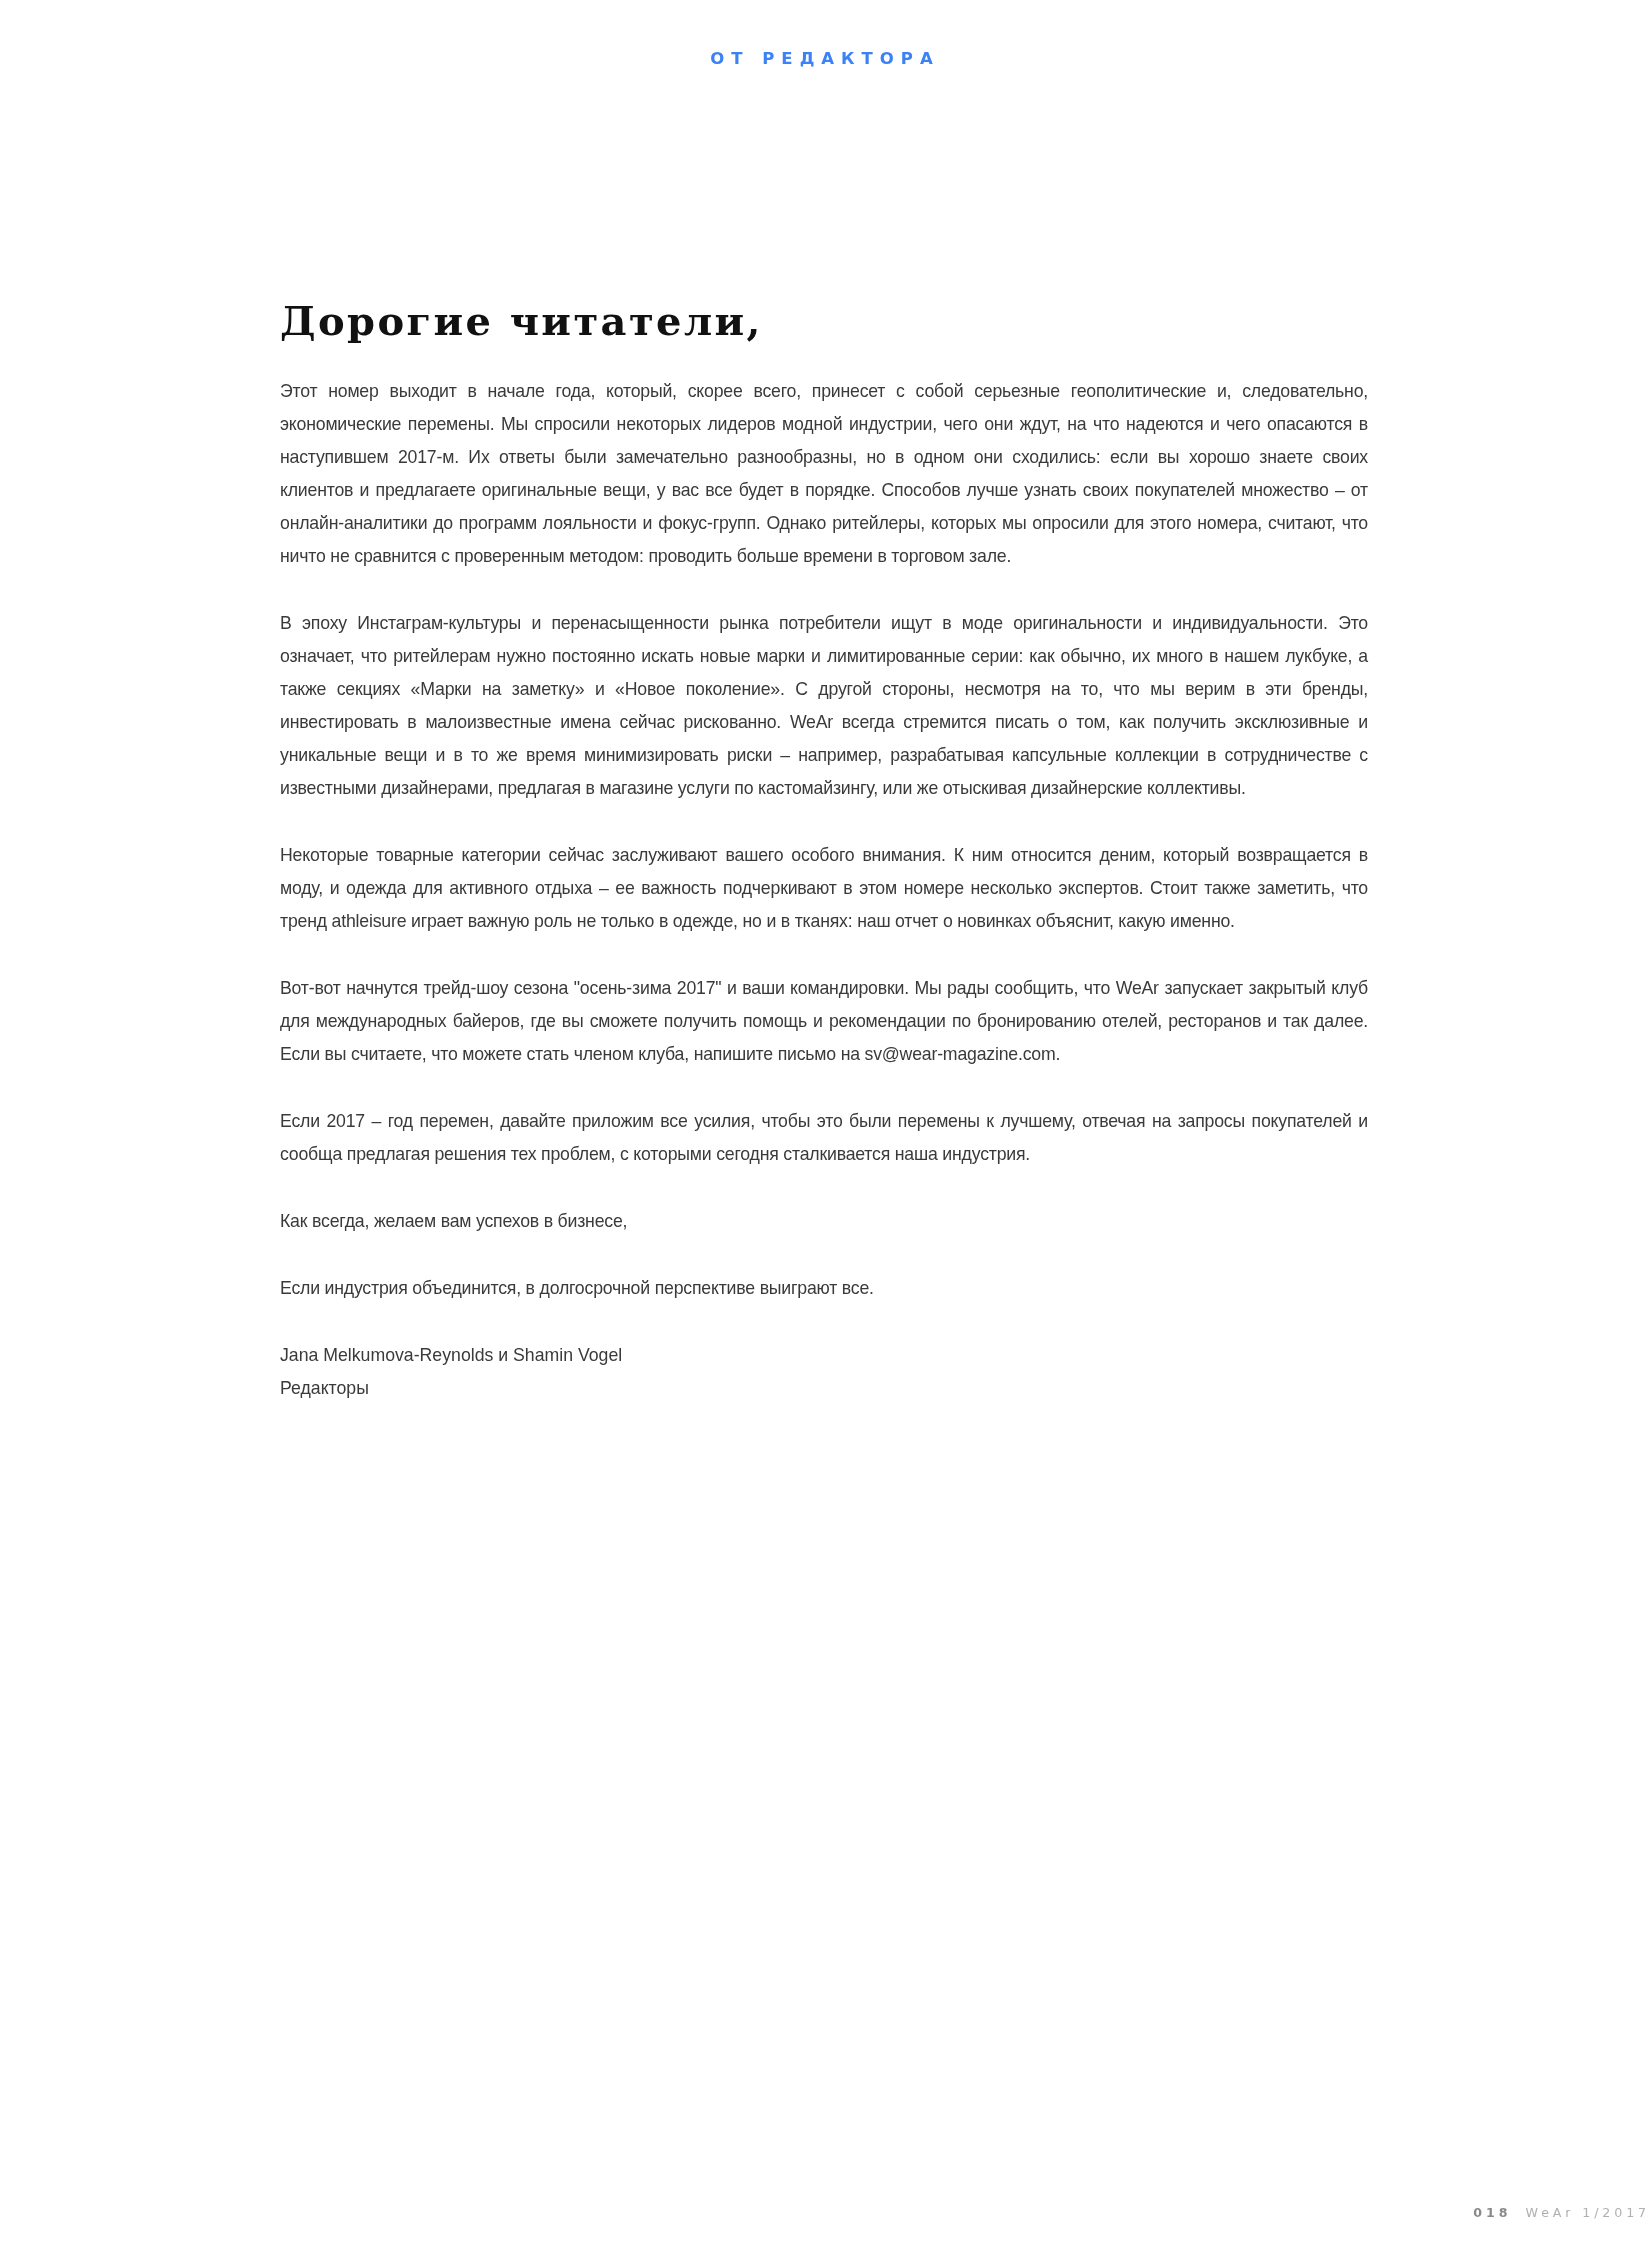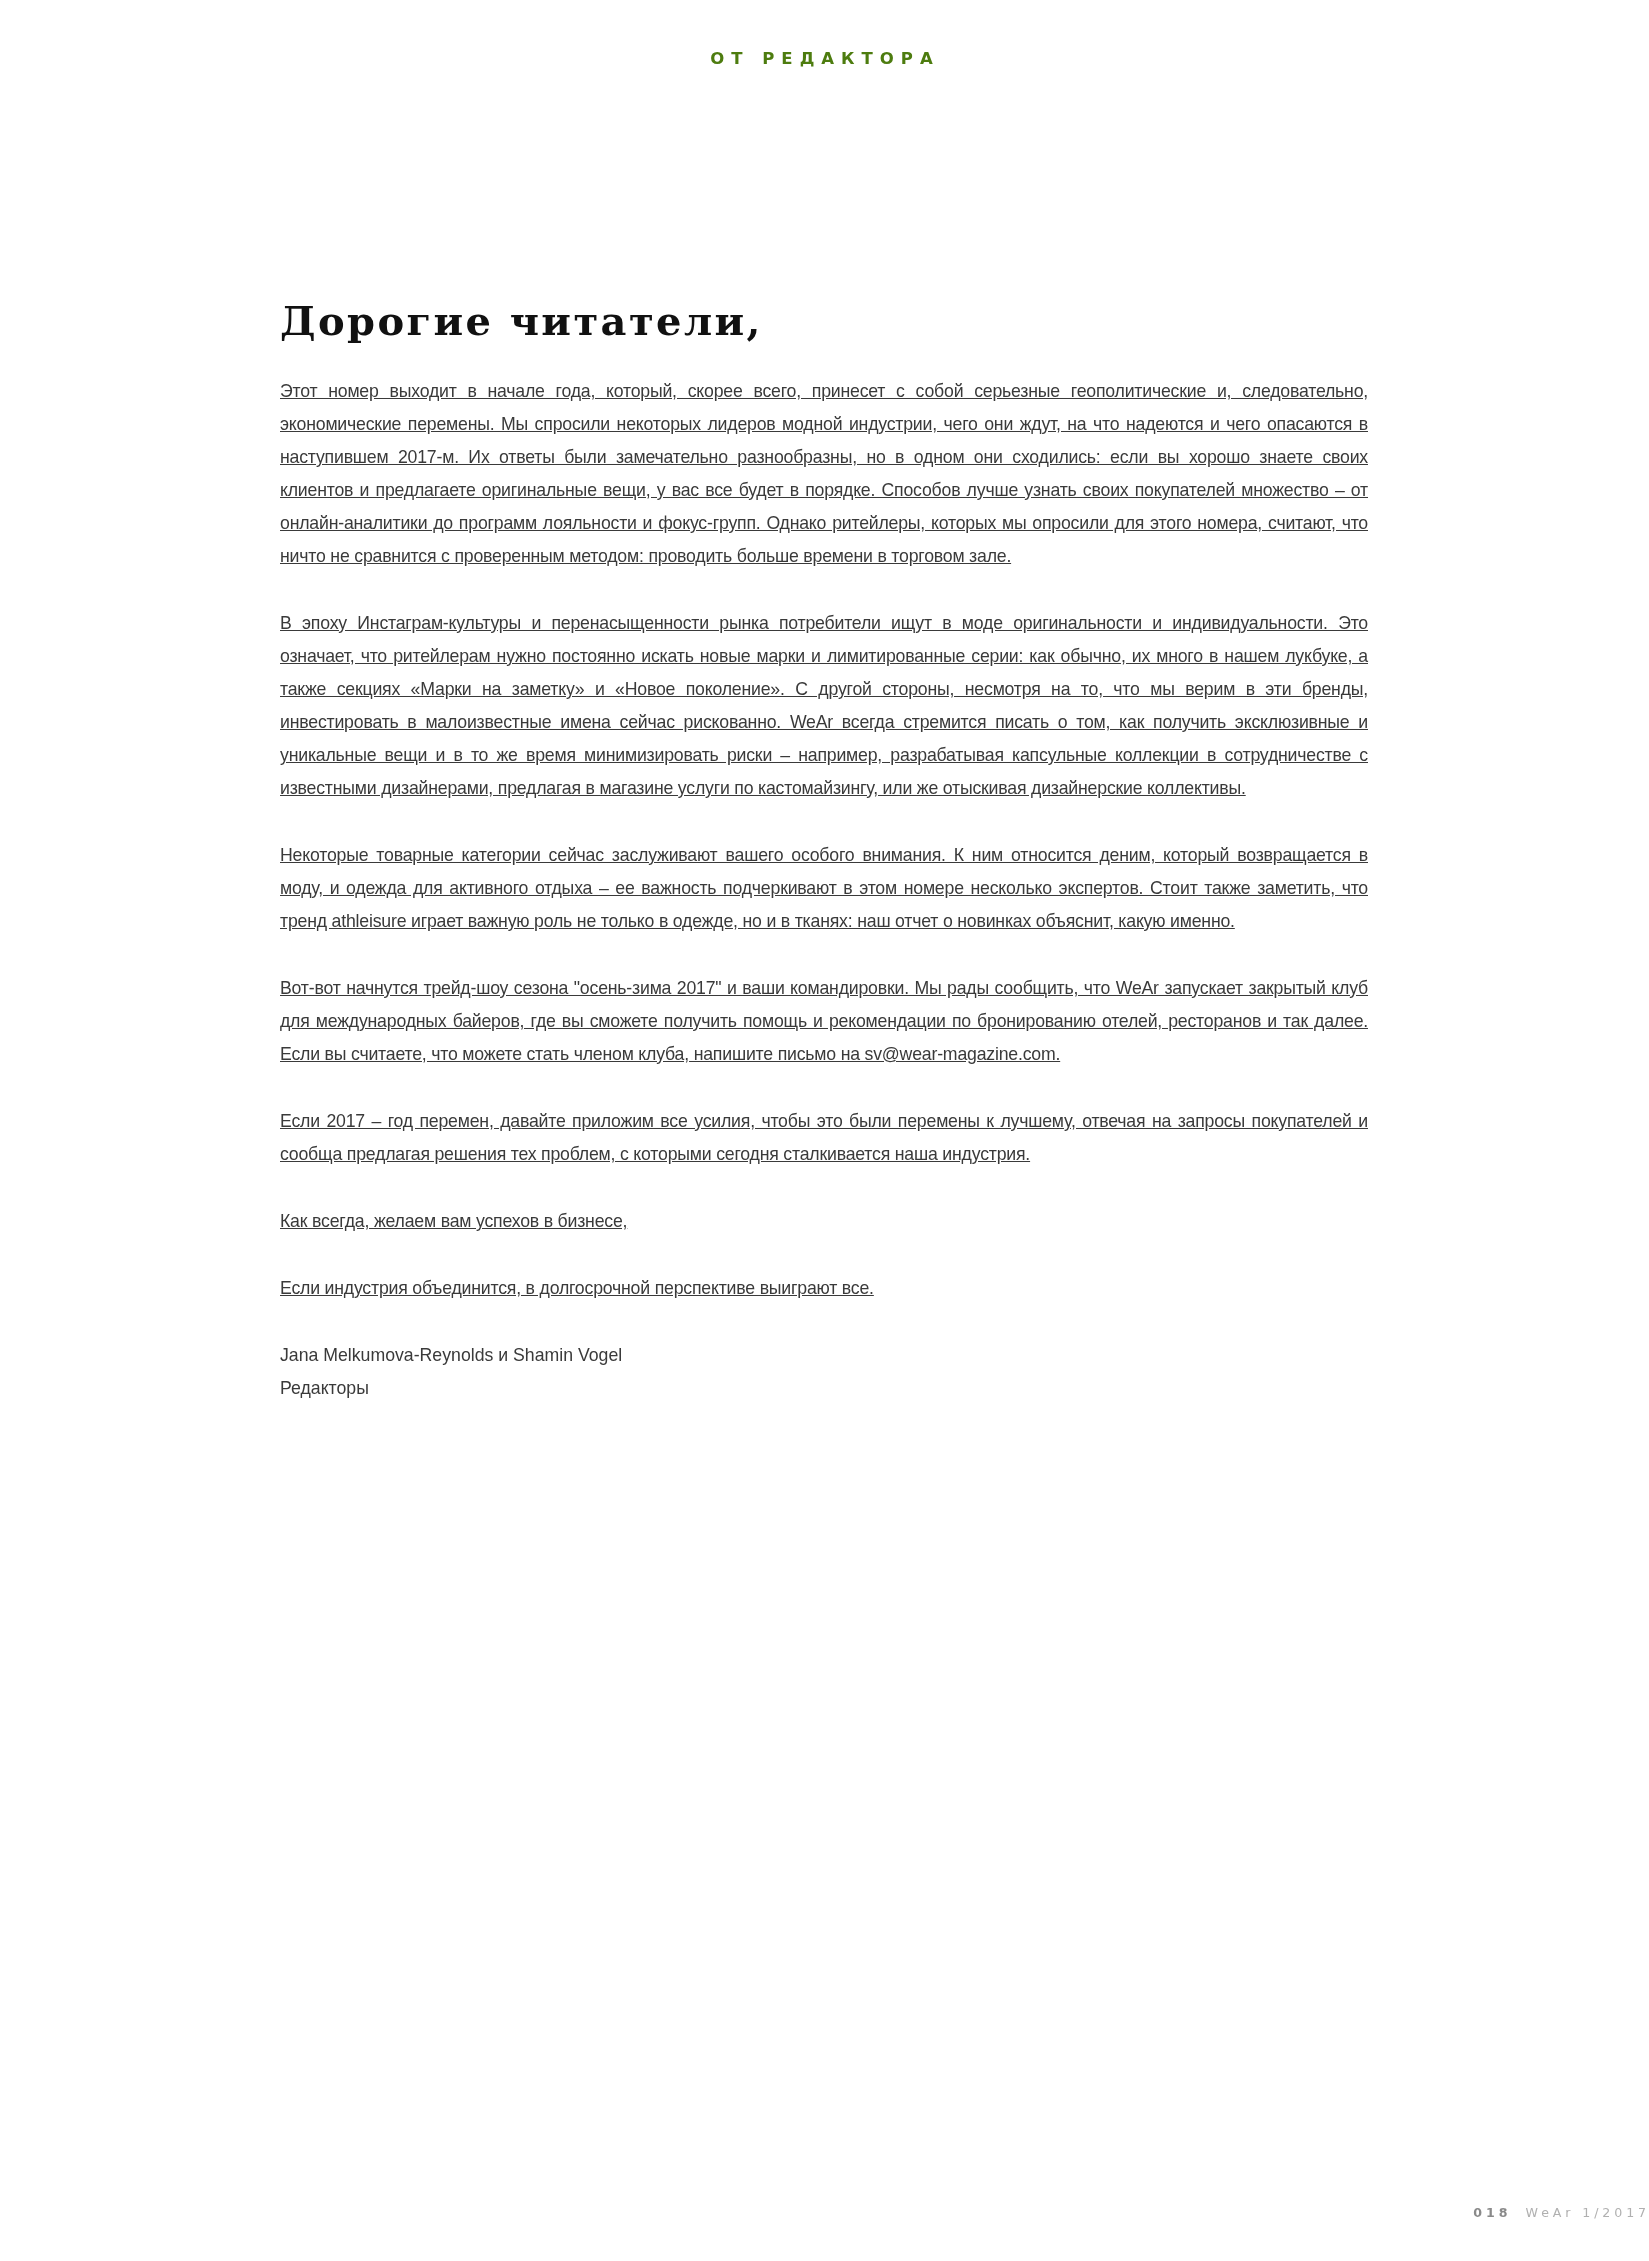--- a/index.html
+++ b/index.html
@@ -1,29 +1,29 @@
 <!DOCTYPE html>
 <html style="font-size:12.6px"><head>
 <meta charset="utf-8">
 <style>
   html, body { margin: 0; padding: 0; background: #ffffff; }
   body { width: 1650px; height: 2261px; position: relative; overflow: hidden; }
   .section-label {
     position: absolute; top: 49px; left: 0; width: 1650px; text-align: center;
     font-family: "DejaVu Sans", sans-serif; font-weight: bold; font-size: 16.5px;
-    letter-spacing: 7px; color: #4d7c0f;
+    letter-spacing: 7px; color: #3b82f6;
   }
   .article { position: absolute; left: 280px; top: 297px; width: 1088px; }
   .greeting {
     font-family: "DejaVu Serif", serif; font-weight: bold; font-size: 40px;
     letter-spacing: 2.4px; color: #111111; margin: 0 0 31px 0; line-height: 47px;
   }
   .para {
     font-family: "Liberation Sans", sans-serif; font-size: 17.7px; line-height: 33px;
-    color: #3a3a3a; margin: 0 0 34px 0; text-align: justify; letter-spacing: -0.2px; text-decoration: underline;
+    color: #3a3a3a; margin: 0 0 34px 0; text-align: justify; letter-spacing: -0.2px;
   }
   .signature {
     margin-top: 3.1px; 
     font-family: "Liberation Sans", sans-serif; font-size: 17.7px; line-height: 33px; color: #3a3a3a;
   }
   .signature div { padding-left: 0; }
   .footer {
     position: absolute; top: 2205px; left: 0; width: 1650px; text-align: right;
     font-family: "DejaVu Sans", sans-serif; font-size: 12.6px; letter-spacing: 3.9px; color: #b0b0b0;
   }

